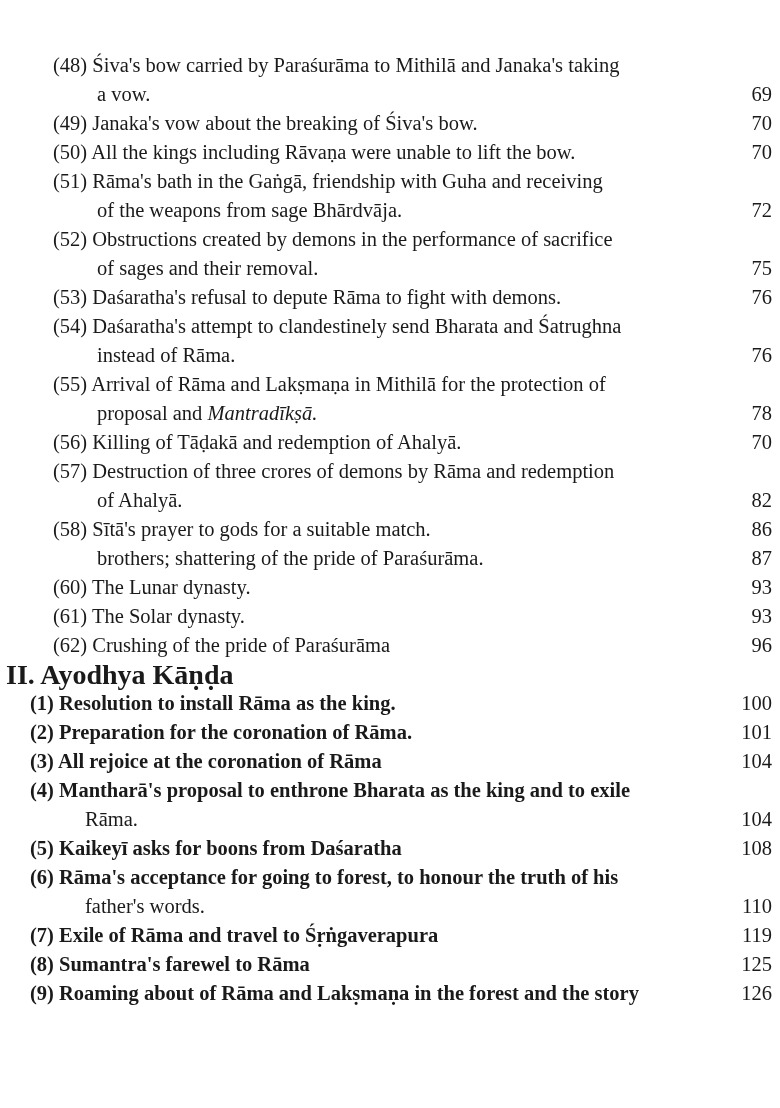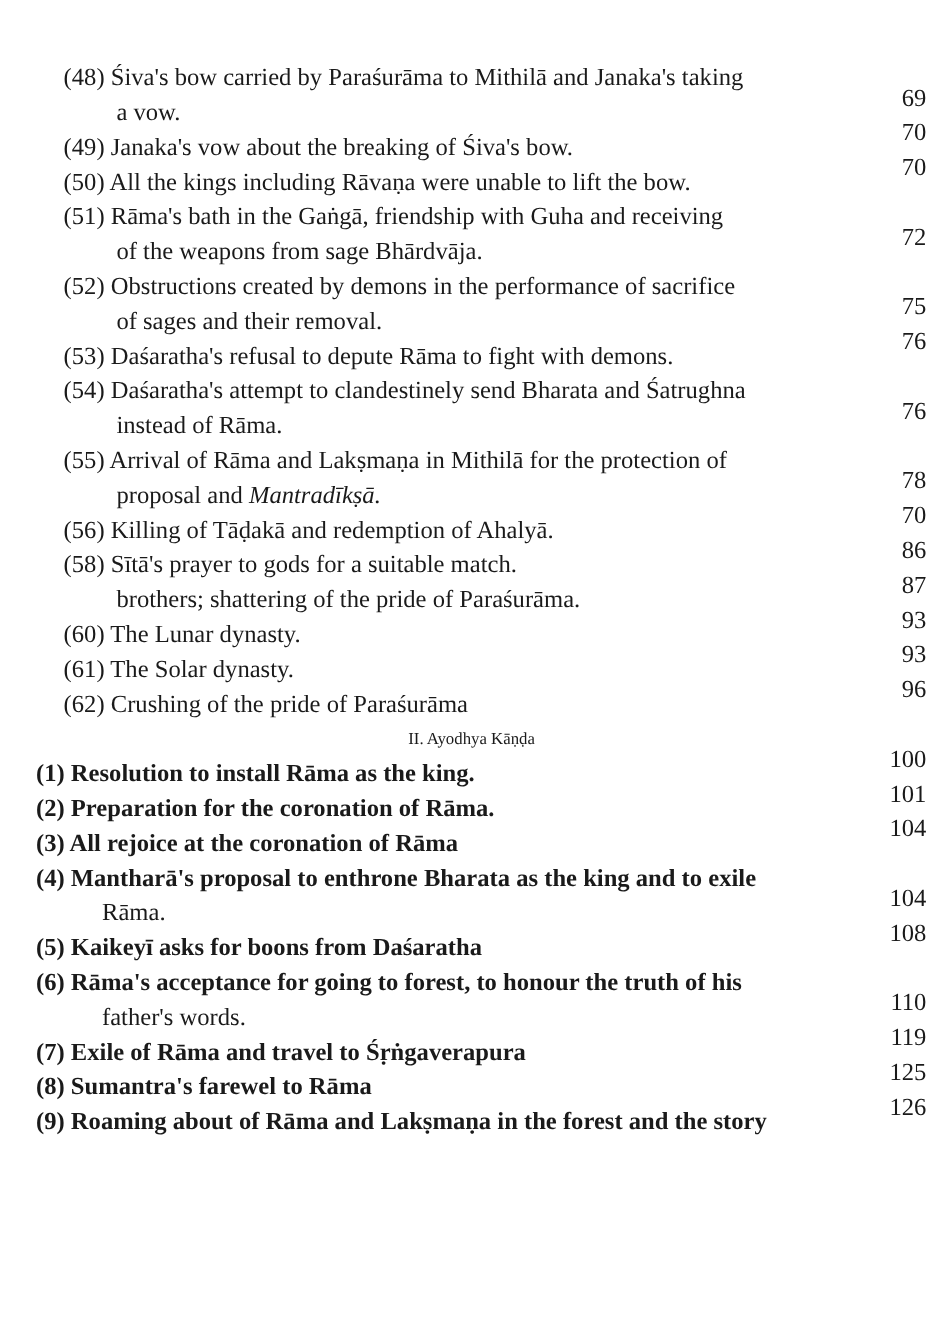--- a/index.html
+++ b/index.html
@@ -8,23 +8,23 @@
       font-family: "Liberation Serif", "DejaVu Serif", serif;
       color: #1a1a1a;
     }
     .page { position: relative; width: 780px; height: 855px; }
     .toc { position: absolute; left: 0; top: 51px; width: 780px; }
     .entry { position: relative; font-size: 20.5px; line-height: 29px; }
     .entry .line1 { display: block; padding-left: 53px; white-space: nowrap; }
     .entry .line2 { display: block; padding-left: 97px; white-space: nowrap; }
     .entry.sec2 .line1 { padding-left: 30px; font-weight: bold; }
     .entry.sec2 .line2 { padding-left: 85px; }
-    .entry .page-no { position: absolute; right: 8px; bottom: 12px; line-height: 29px; }
+    .entry .page-no { position: absolute; right: 8px; bottom: 0; line-height: 29px; }
     .heading {
-      font-size: 14px; line-height: 29px; font-weight: normal; padding-left: 6px; text-align: center;
+      font-size: 28px; line-height: 29px; font-weight: bold; padding-left: 6px;
     }
     .ital { font-style: italic; margin-top: 24px; }
   </style>
 </head>
 <body>
 
 <div class="page">
   <div class="toc" id="toc">
       <div class="entry">
         <span class="line1"><span>(48)</span> <span>Śiva's bow carried by Paraśurāma to Mithilā and Janaka's taking</span></span>
@@ -59,20 +59,25 @@
         <span class="page-no">76</span>
       </div>
       <div class="entry">
         <span class="line1"><span>(55)</span> <span>Arrival of Rāma and Lakṣmaṇa in Mithilā for the protection of</span></span>
         <span class="line2"><span>proposal and </span><span class="ital">Mantradīkṣā.</span></span>
         <span class="page-no">78</span>
       </div>
       <div class="entry">
         <span class="line1"><span>(56)</span> <span>Killing of Tāḍakā and redemption of Ahalyā.</span></span>
         <span class="page-no">70</span>
+      </div>
+      <div class="entry">
+        <span class="line1"><span>(57)</span> <span>Destruction of three crores of demons by Rāma and redemption</span></span>
+        <span class="line2">of Ahalyā.</span>
+        <span class="page-no">82</span>
       </div>
       <div class="entry">
         <span class="line1"><span>(58)</span> <span>Sītā's prayer to gods for a suitable match.</span></span>
         <span class="page-no">86</span>
       </div>
       <div class="entry">
         <span class="line2">brothers; shattering of the pride of Paraśurāma.</span>
         <span class="page-no">87</span>
       </div>
       <div class="entry">

